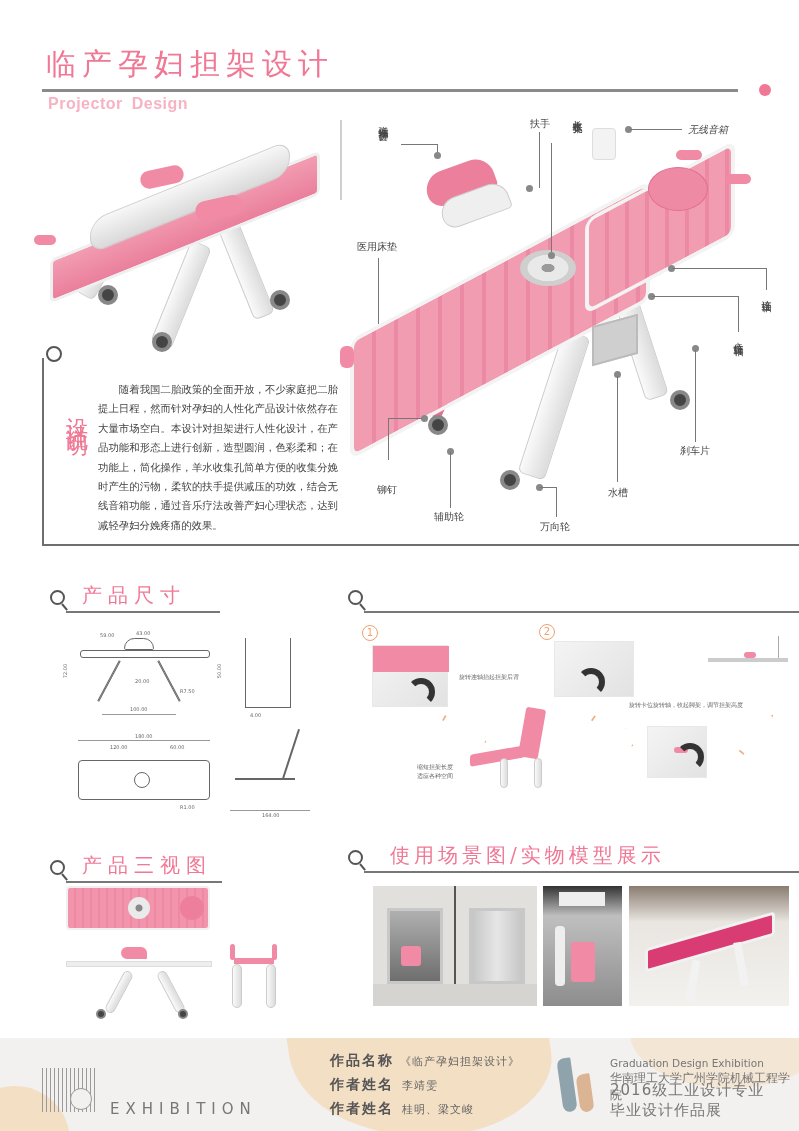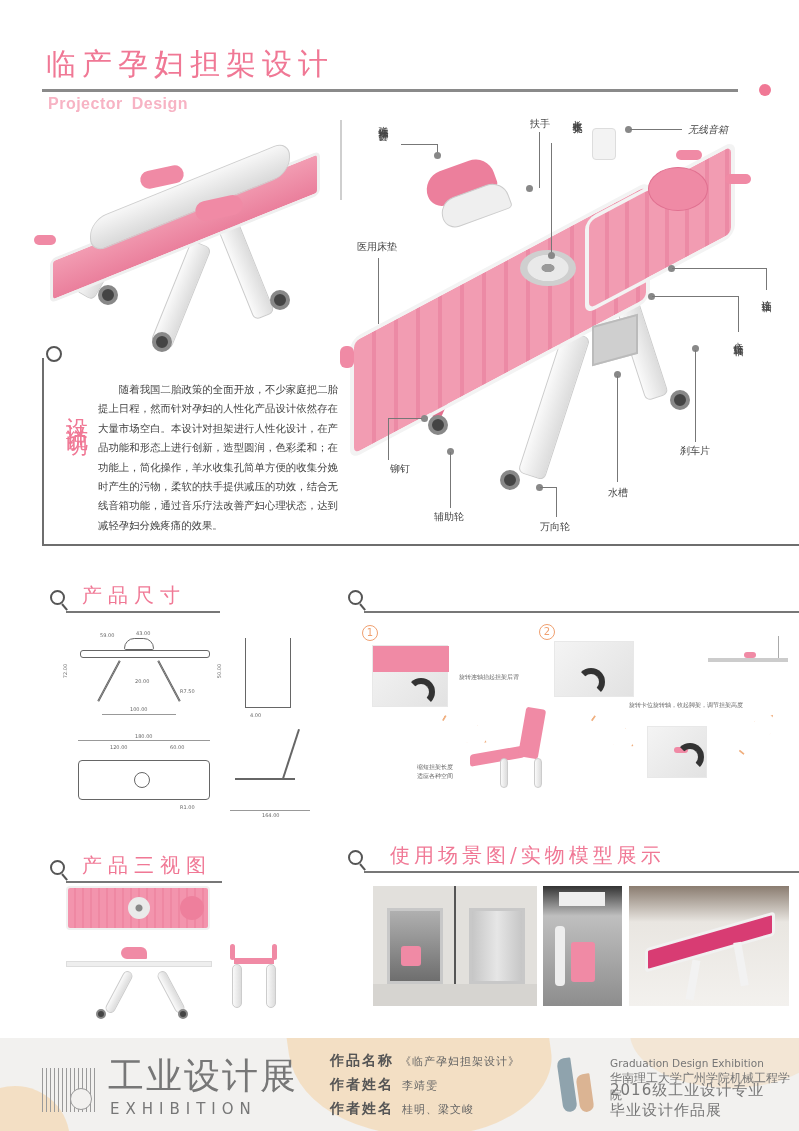--- a/index.html
+++ b/index.html
@@ -199,21 +199,21 @@
 <div class="abs ln" style="left:695px;top:350px;width:1px;height:92px;"></div>
 <div class="abs cl" style="left:680px;top:444px;">刹车片</div>
 
 <div class="abs dotc" style="left:614px;top:371px;"></div>
 <div class="abs ln" style="left:617px;top:376px;width:1px;height:106px;"></div>
 <div class="abs cl" style="left:608px;top:486px;">水槽</div>
 
 <div class="abs dotc" style="left:421px;top:415px;"></div>
 <div class="abs ln" style="left:388px;top:418px;width:34px;height:1px;"></div>
 <div class="abs ln" style="left:388px;top:418px;width:1px;height:42px;"></div>
-<div class="abs cl" style="left:377px;top:462px;margin-left:13px;">铆钉</div>
+<div class="abs cl" style="left:377px;top:483px;">铆钉</div>
 
 <div class="abs dotc" style="left:447px;top:448px;"></div>
 <div class="abs ln" style="left:450px;top:452px;width:1px;height:56px;"></div>
 <div class="abs cl" style="left:434px;top:510px;">辅助轮</div>
 
 <div class="abs dotc" style="left:536px;top:484px;"></div>
 <div class="abs ln" style="left:540px;top:487px;width:16px;height:1px;"></div>
 <div class="abs ln" style="left:556px;top:487px;width:1px;height:30px;"></div>
 <div class="abs cl" style="left:540px;top:520px;">万向轮</div>
 
@@ -352,21 +352,20 @@
   <div class="abs" style="left:108px;top:56px;width:8px;height:44px;background:#f2f2f2;transform:rotate(-10deg);"></div>
   <div class="abs" style="left:60px;top:74px;width:8px;height:40px;background:#f2f2f2;transform:rotate(10deg);"></div>
 </div>
 
 <div class="abs footer">
   <div class="abs blob" style="left:-40px;top:48px;width:110px;height:110px;"></div>
   <div class="abs blob" style="left:290px;top:-70px;width:260px;height:170px;border-radius:0 0 40% 60%;transform:rotate(-8deg);"></div>
   <div class="abs blob" style="left:630px;top:-60px;width:200px;height:110px;opacity:0.5;"></div>
   <div class="abs ex-stripes"></div>
   <div class="abs ex-circle"></div>
-  <div class="abs ex-cn">工业设计展</div>
   <div class="abs ex-en">EXHIBITION</div>
 
   <div class="abs meta-k" style="left:330px;top:14px;">作品名称</div>
   <div class="abs meta-v" style="left:400px;top:16px;">《临产孕妇担架设计》</div>
   <div class="abs meta-k" style="left:330px;top:38px;">作者姓名</div>
   <div class="abs meta-v" style="left:402px;top:40px;">李靖雯</div>
   <div class="abs meta-k" style="left:330px;top:62px;">作者姓名</div>
   <div class="abs meta-v" style="left:402px;top:64px;">桂明、梁文峻</div>
 
   <div class="abs logo-l1"></div>

